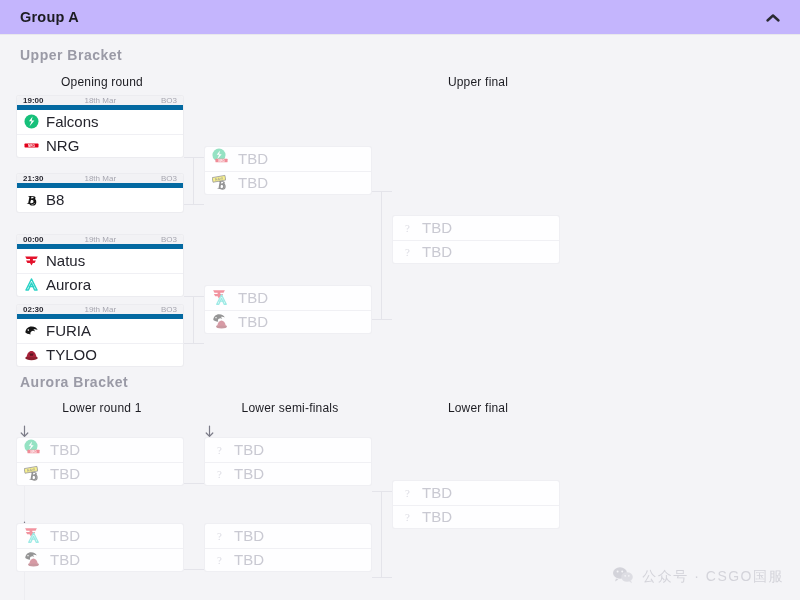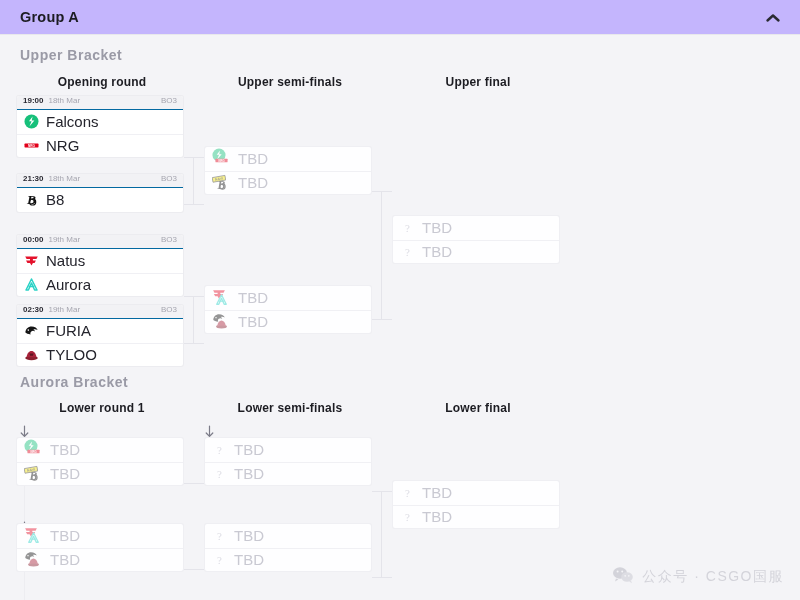--- a/index.html
+++ b/index.html
@@ -33,42 +33,43 @@
   
   .board { position: absolute; left: 0; top: 35px; width: 800px; height: 565px; }
 
   .section-label {
     position: absolute;
     font-size: 14px; font-weight: bold; color: #9a9aa6;
     letter-spacing: .5px;
   }
   .round-label {
     position: absolute;
-    font-size: 12px; font-weight: bold; color: #1c1c22;
+    font-size: 12px; font-weight: normal; color: #1c1c22;
     text-align: center; letter-spacing: .2px;
   }
 
   
   .match {
     position: absolute;
     width: 168px;
     background: #ffffff;
     border: 1px solid #ececf0;
     border-radius: 3px;
     overflow: hidden;
     box-shadow: 0 0 1px rgba(0,0,0,.03);
   }
   .match.tbd { background: #fefeff; border-color: #efeff3; }
 
   .m-head {
     height: 14px;
     background: #f2f2f5;
-    display: flex; align-items: flex-start;
+    display: flex; align-items: flex-end;
     padding: 0 6px;
-    border-bottom: 1px solid #0369a1;
+    border-bottom: 5px solid #0369a1;
+    gap: 36px;
   }
   .m-time { font-size: 8px; font-weight: bold; color: #2a2a33; }
   .m-date { font-size: 8px; color: #a6a6b0; margin-left: 5px; }
   .m-bo   { font-size: 8px; color: #a6a6b0; margin-left: auto; }
 
   .m-row {
     height: 23.5px;
     display: flex; align-items: center;
     padding-left: 7px;
   }
@@ -112,21 +113,20 @@
     </svg>
   </div>
 </div>
 
 <div class="board">
 
   <div class="section-label" style="left:20px; top:12px;">Upper Bracket</div>
   <div class="section-label" style="left:20px; top:339px;">Aurora Bracket</div>
 
   <div class="round-label" style="left:16px; top:40px; width:172px;">Opening round</div>
-  <div class="round-label" style="left:204px; top:40px; width:172px;">Upper semi-finals</div>
   <div class="round-label" style="left:392px; top:40px; width:172px;">Upper final</div>
 
   <div class="round-label" style="left:16px; top:366px; width:172px;">Lower round 1</div>
   <div class="round-label" style="left:204px; top:366px; width:172px;">Lower semi-finals</div>
   <div class="round-label" style="left:392px; top:366px; width:172px;">Lower final</div>
 
   <div class="conn h" style="left:184px; top:122px; width:20px;"></div>
   <div class="conn h" style="left:184px; top:169px; width:20px;"></div>
   <div class="conn v" style="left:193px; top:122px; height:48px;"></div>
 

